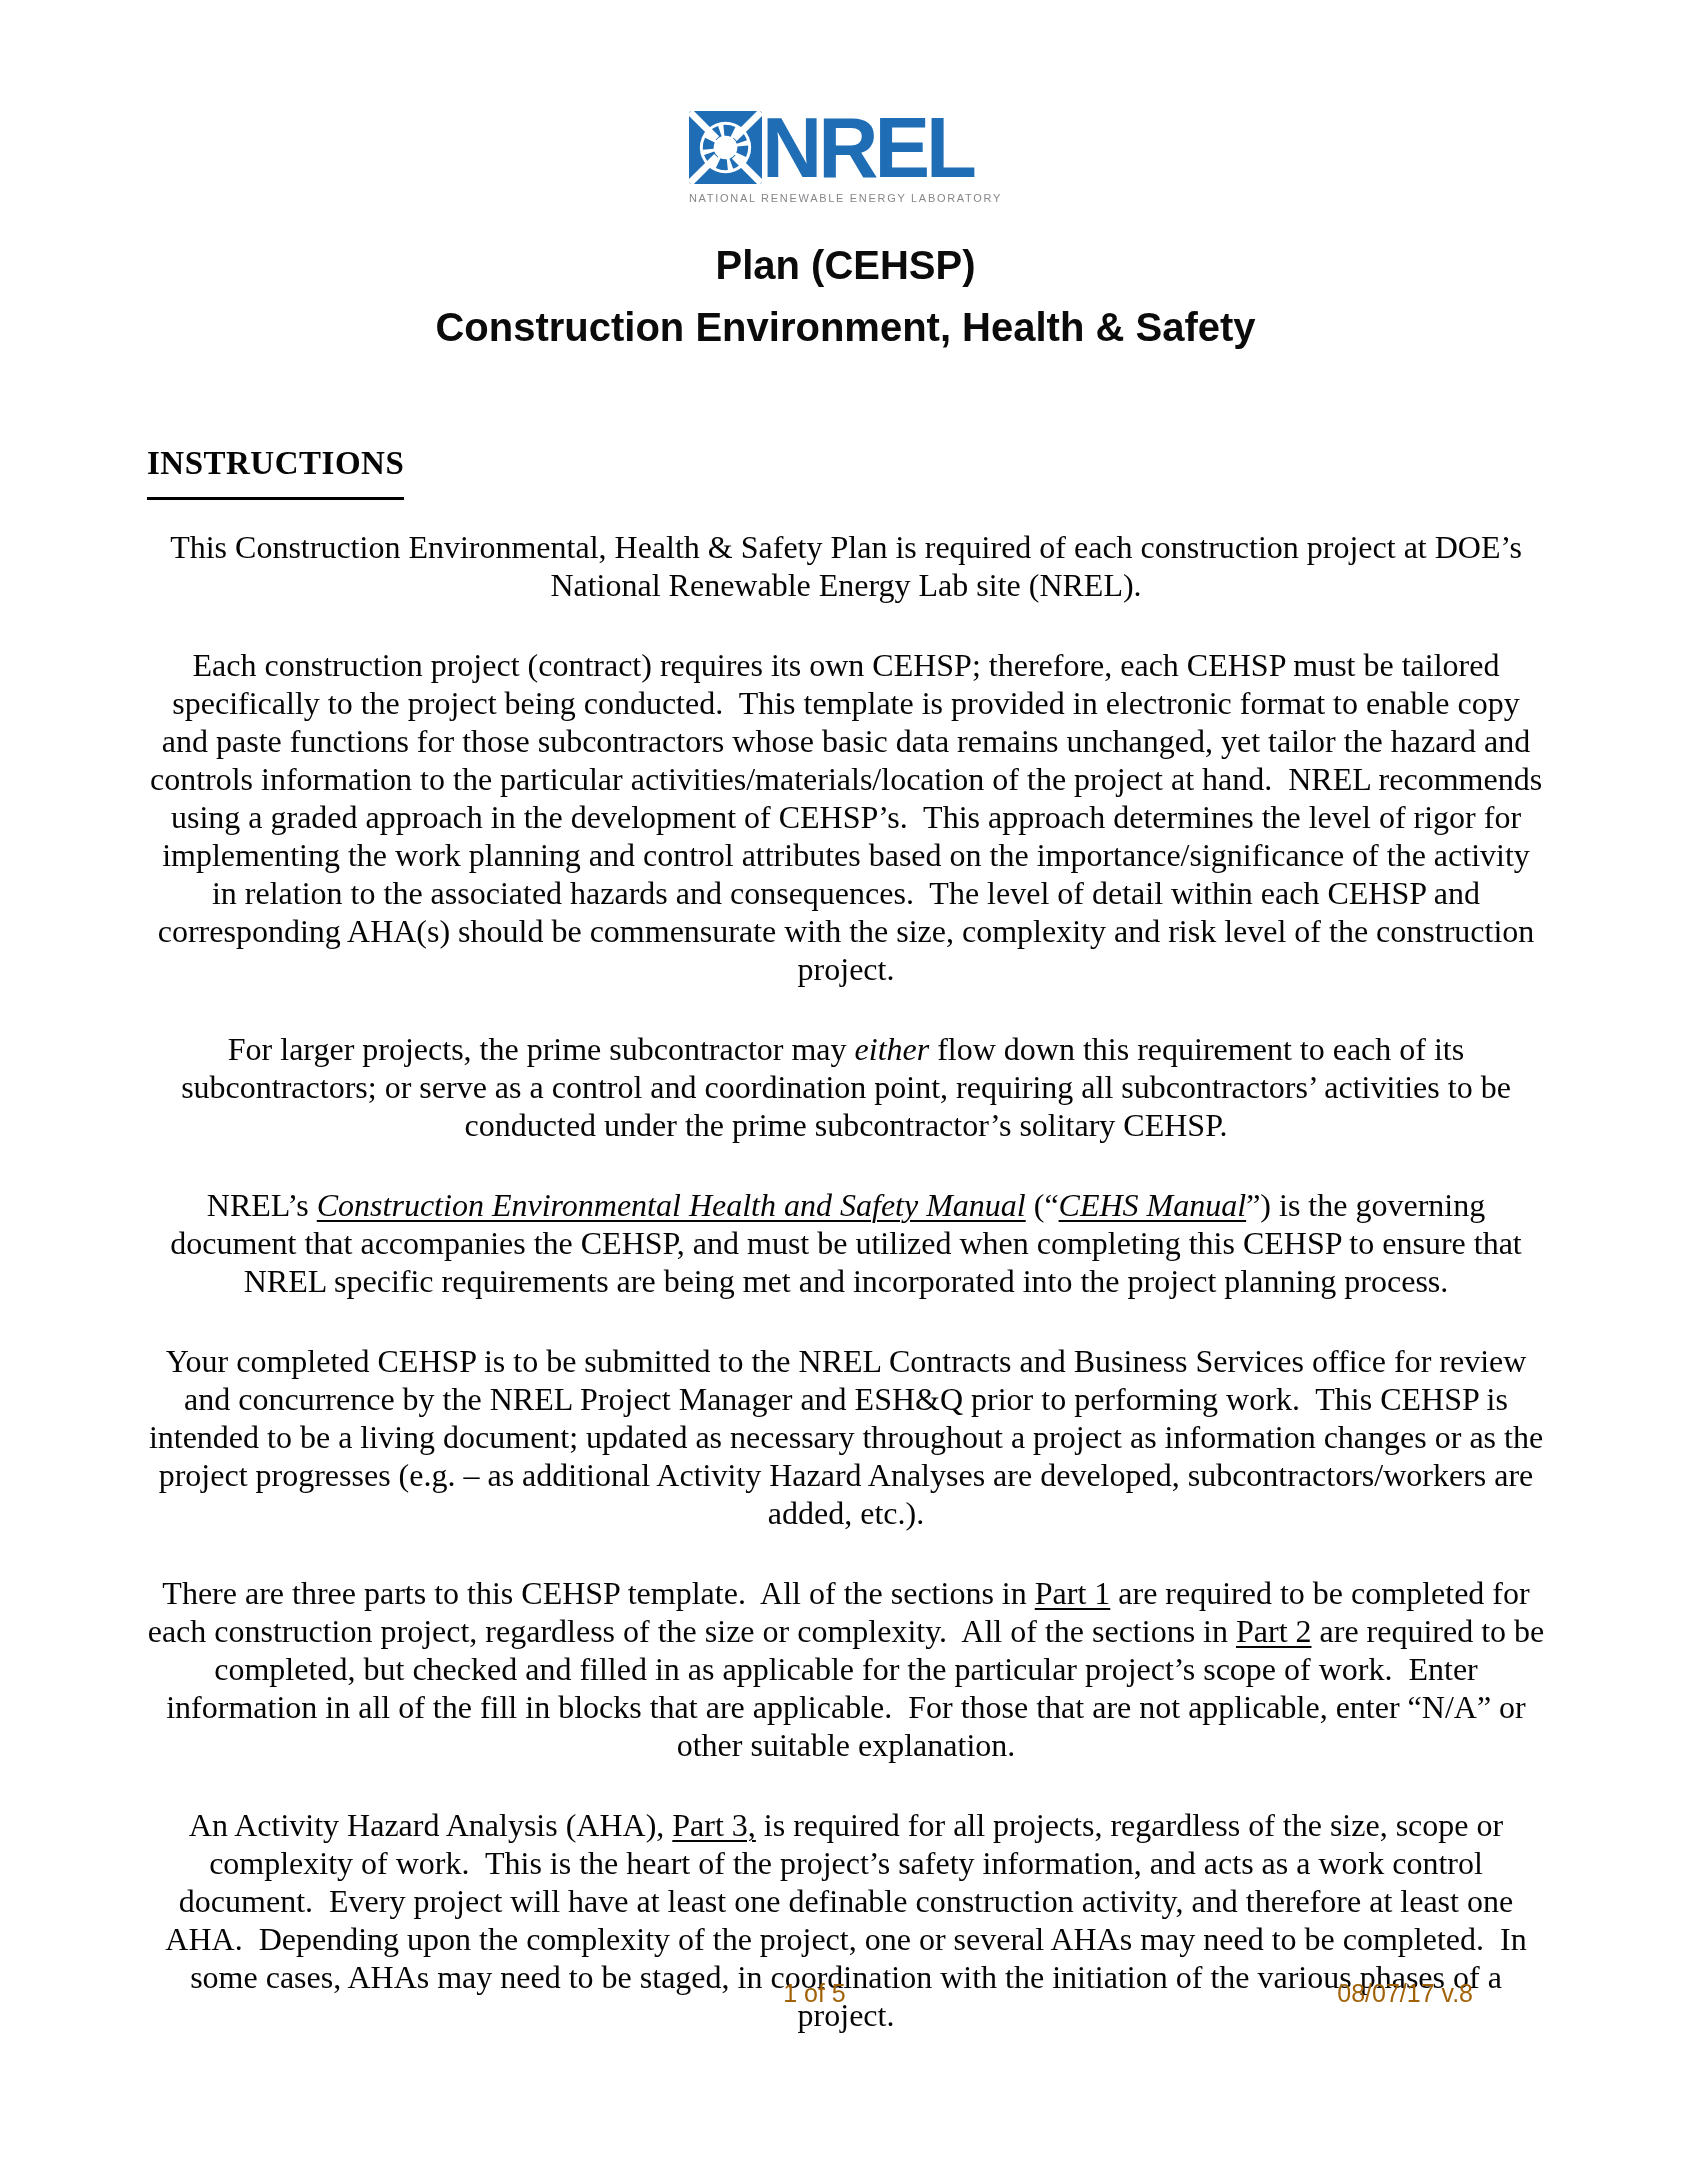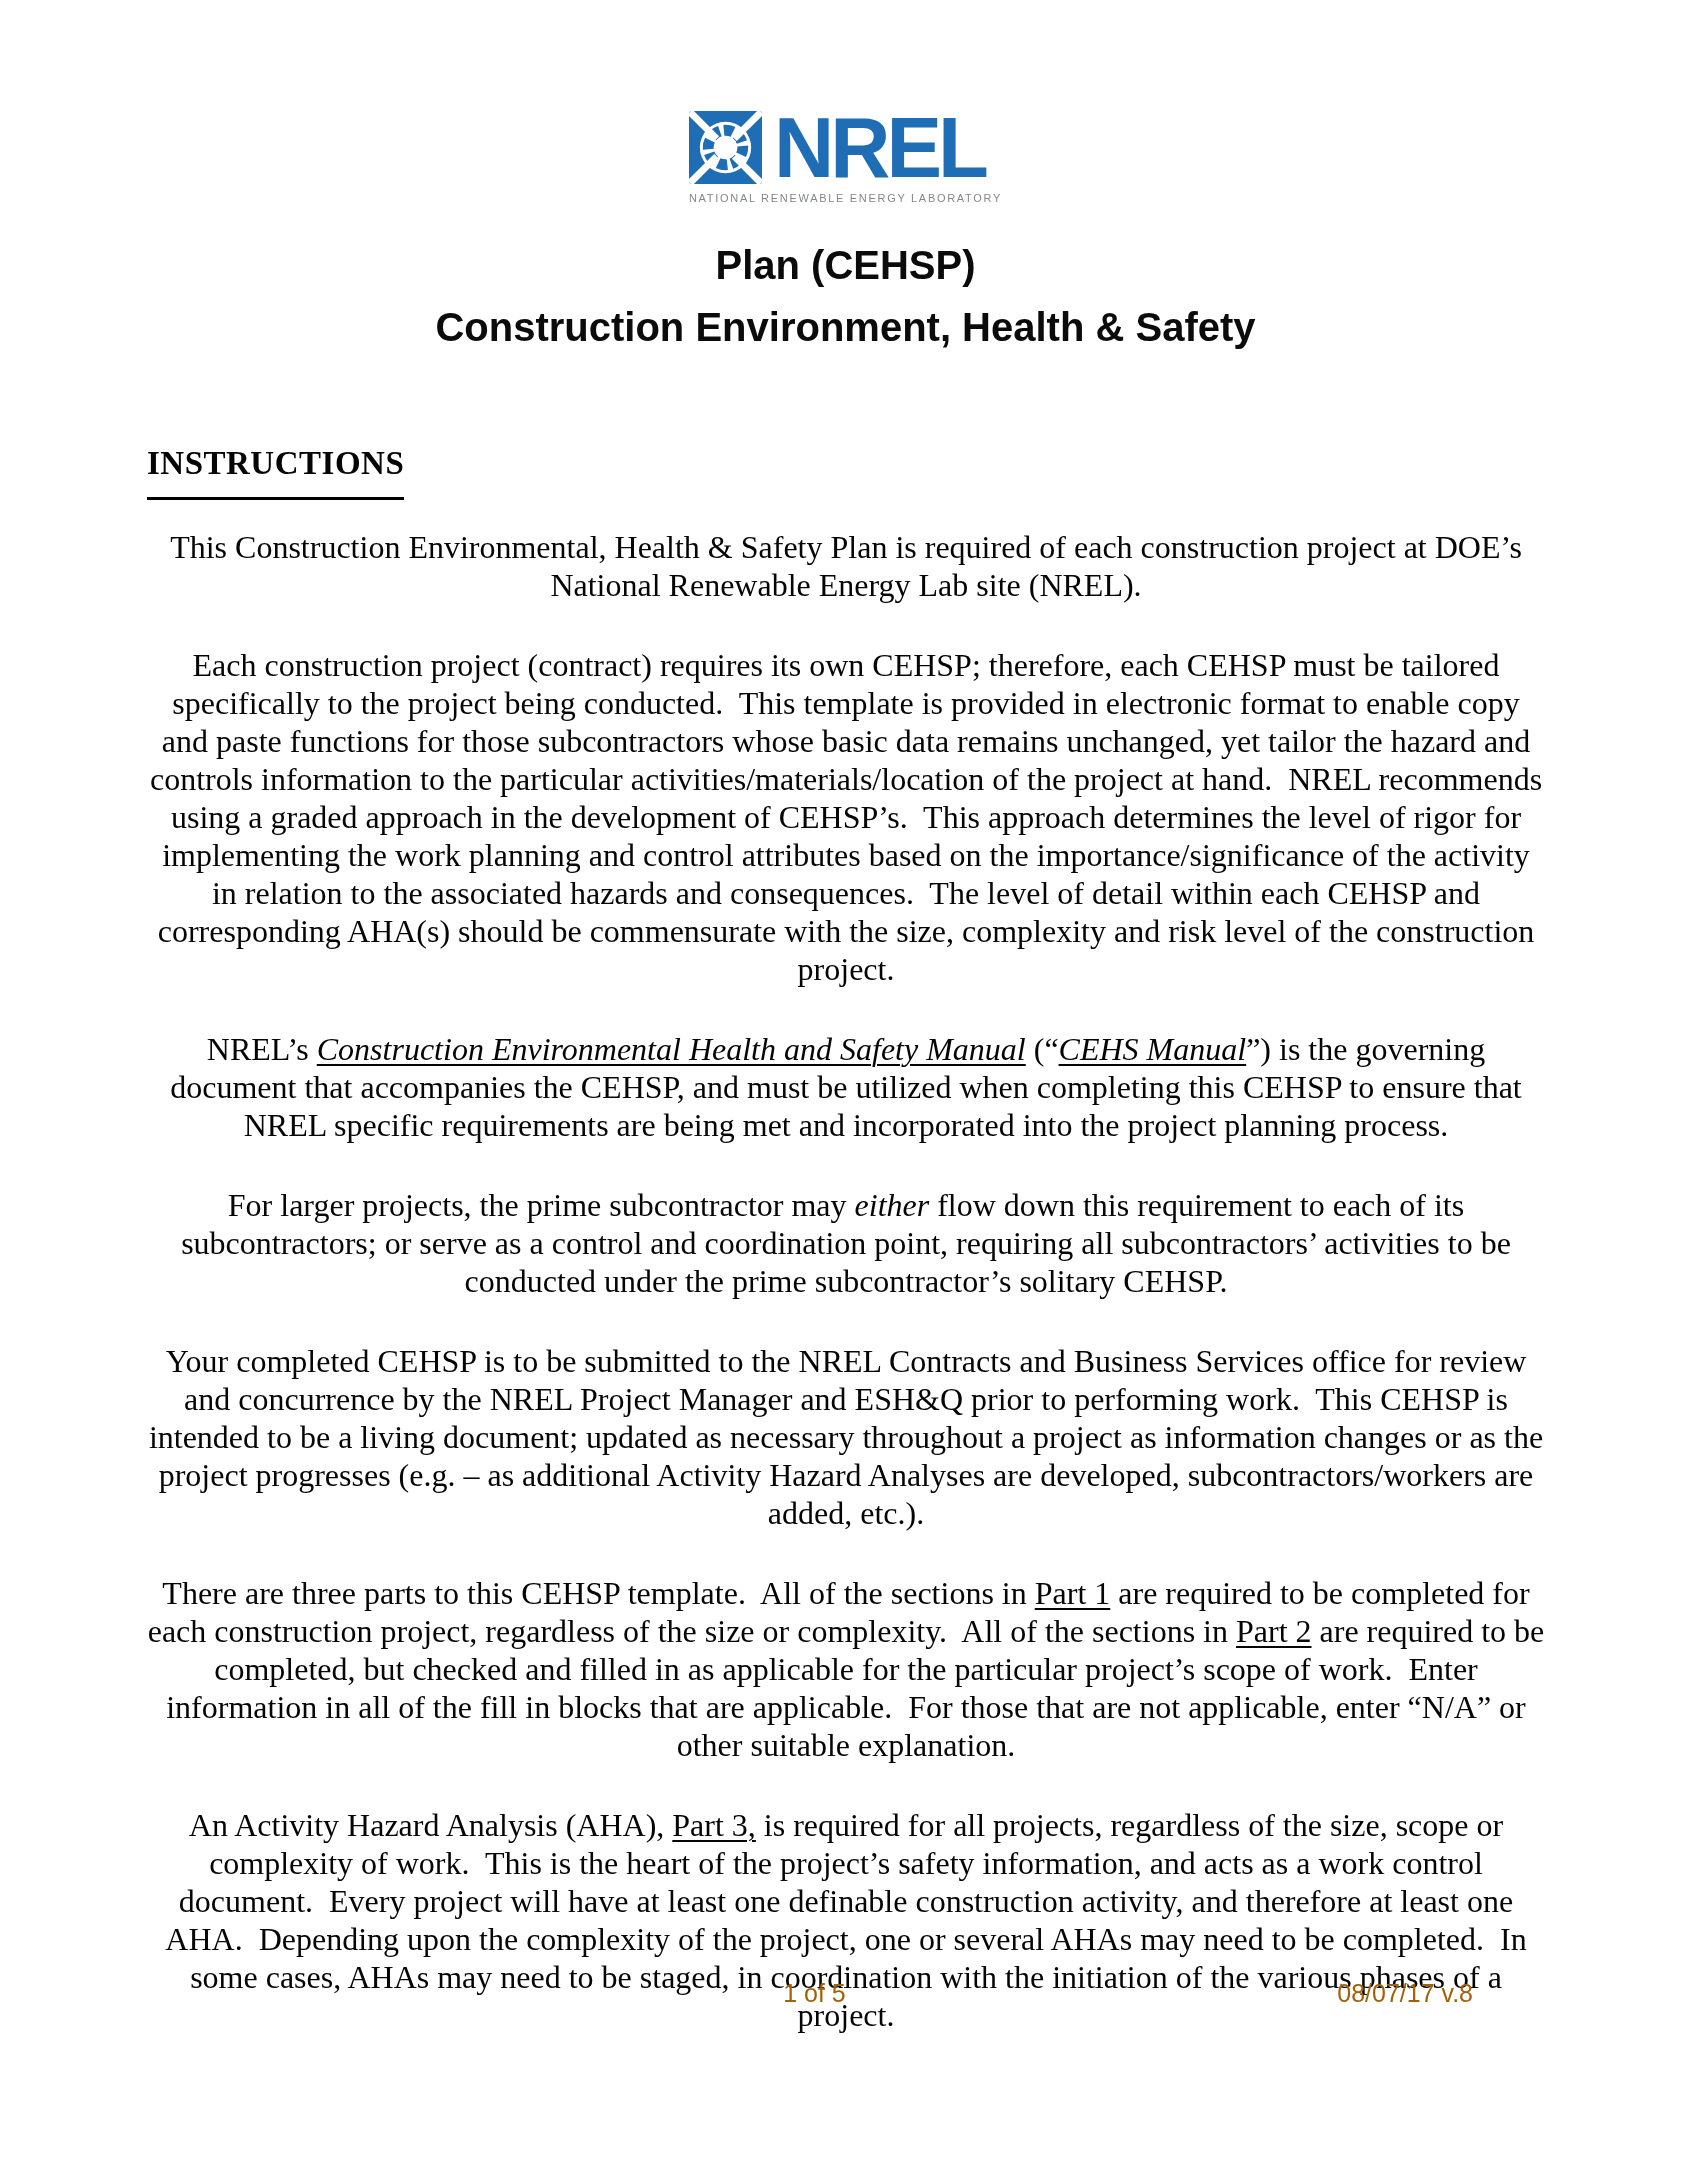--- a/index.html
+++ b/index.html
@@ -16,21 +16,21 @@
     box-sizing: border-box;
     width: 1683px;
     height: 2178px;
     padding: 111px 139px 0 147px;
     position: relative;
   }
 
   
   .logo-wrap { display: flex; justify-content: center; }
   .logo { display: inline-flex; flex-direction: column; align-items: flex-start; }
-  .logo-row { display: flex; align-items: flex-start; gap: 12px; }
+  .logo-row { display: flex; align-items: flex-start; gap: 0; }
   .logo-icon { width: 73px; height: 73px; display: block; }
   .wordmark {
     font-family: "Liberation Sans", sans-serif;
     font-weight: bold;
     font-size: 85px;
     line-height: 73px;
     letter-spacing: -4px;
     color: var(--brand, #1E6DB5);
     transform: scaleX(0.98);
     transform-origin: left;
@@ -128,22 +128,22 @@
     <div>Construction Environment, Health &amp; Safety</div>
   </div>
 
   <div class="section-heading">
     <span class="underlined">INSTRUCTIONS</span>
   </div>
 
   <div class="body-copy" id="body-copy">
       <p><span>This Construction Environmental, Health &amp; Safety Plan is required of each construction project at DOE’s National Renewable Energy Lab site (NREL).</span></p>
       <p><span>Each construction project (contract) requires its own CEHSP; therefore, each CEHSP must be tailored specifically to the project being conducted.  This template is provided in electronic format to enable copy and paste functions for those subcontractors whose basic data remains unchanged, yet tailor the hazard and controls information to the particular activities/materials/location of the project at hand.  NREL recommends using a graded approach in the development of CEHSP’s.  This approach determines the level of rigor for implementing the work planning and control attributes based on the importance/significance of the activity in relation to the associated hazards and consequences.  The level of detail within each CEHSP and corresponding AHA(s) should be commensurate with the size, complexity and risk level of the construction project.</span></p>
+      <p><span>For larger projects, the prime subcontractor may </span><span class="i">either</span><span> flow down this requirement to each of its subcontractors; or serve as a control and coordination point, requiring all subcontractors’ activities to be conducted under the prime subcontractor’s solitary CEHSP.</span></p>
       <p><span>NREL’s </span><span class="i u">Construction Environmental Health and Safety Manual</span><span> (“</span><span class="i u">CEHS Manual</span><span>”) is the governing document that accompanies the CEHSP, and must be utilized when completing this CEHSP to ensure that NREL specific requirements are being met and incorporated into the project planning process.</span></p>
-      <p><span>For larger projects, the prime subcontractor may </span><span class="i">either</span><span> flow down this requirement to each of its subcontractors; or serve as a control and coordination point, requiring all subcontractors’ activities to be conducted under the prime subcontractor’s solitary CEHSP.</span></p>
       <p><span>Your completed CEHSP is to be submitted to the NREL Contracts and Business Services office for review and concurrence by the NREL Project Manager and ESH&amp;Q prior to performing work.  This CEHSP is intended to be a living document; updated as necessary throughout a project as information changes or as the project progresses (e.g. – as additional Activity Hazard Analyses are developed, subcontractors/workers are added, etc.).</span></p>
       <p><span>There are three parts to this CEHSP template.  All of the sections in </span><span class="u">Part 1</span><span> are required to be completed for each construction project, regardless of the size or complexity.  All of the sections in </span><span class="u">Part 2</span><span> are required to be completed, but checked and filled in as applicable for the particular project’s scope of work.  Enter information in all of the fill in blocks that are applicable.  For those that are not applicable, enter “N/A” or other suitable explanation.</span></p>
       <p><span>An Activity Hazard Analysis (AHA), </span><span class="u">Part 3,</span><span> is required for all projects, regardless of the size, scope or complexity of work.  This is the heart of the project’s safety information, and acts as a work control document.  Every project will have at least one definable construction activity, and therefore at least one AHA.  Depending upon the complexity of the project, one or several AHAs may need to be completed.  In some cases, AHAs may need to be staged, in coordination with the initiation of the various phases of a project.</span></p>
     </div>
 
   <div class="footer">
     <span class="page-number">1 of 5</span>
     <span class="version-label">08/07/17 v.8</span>
   </div>
 

